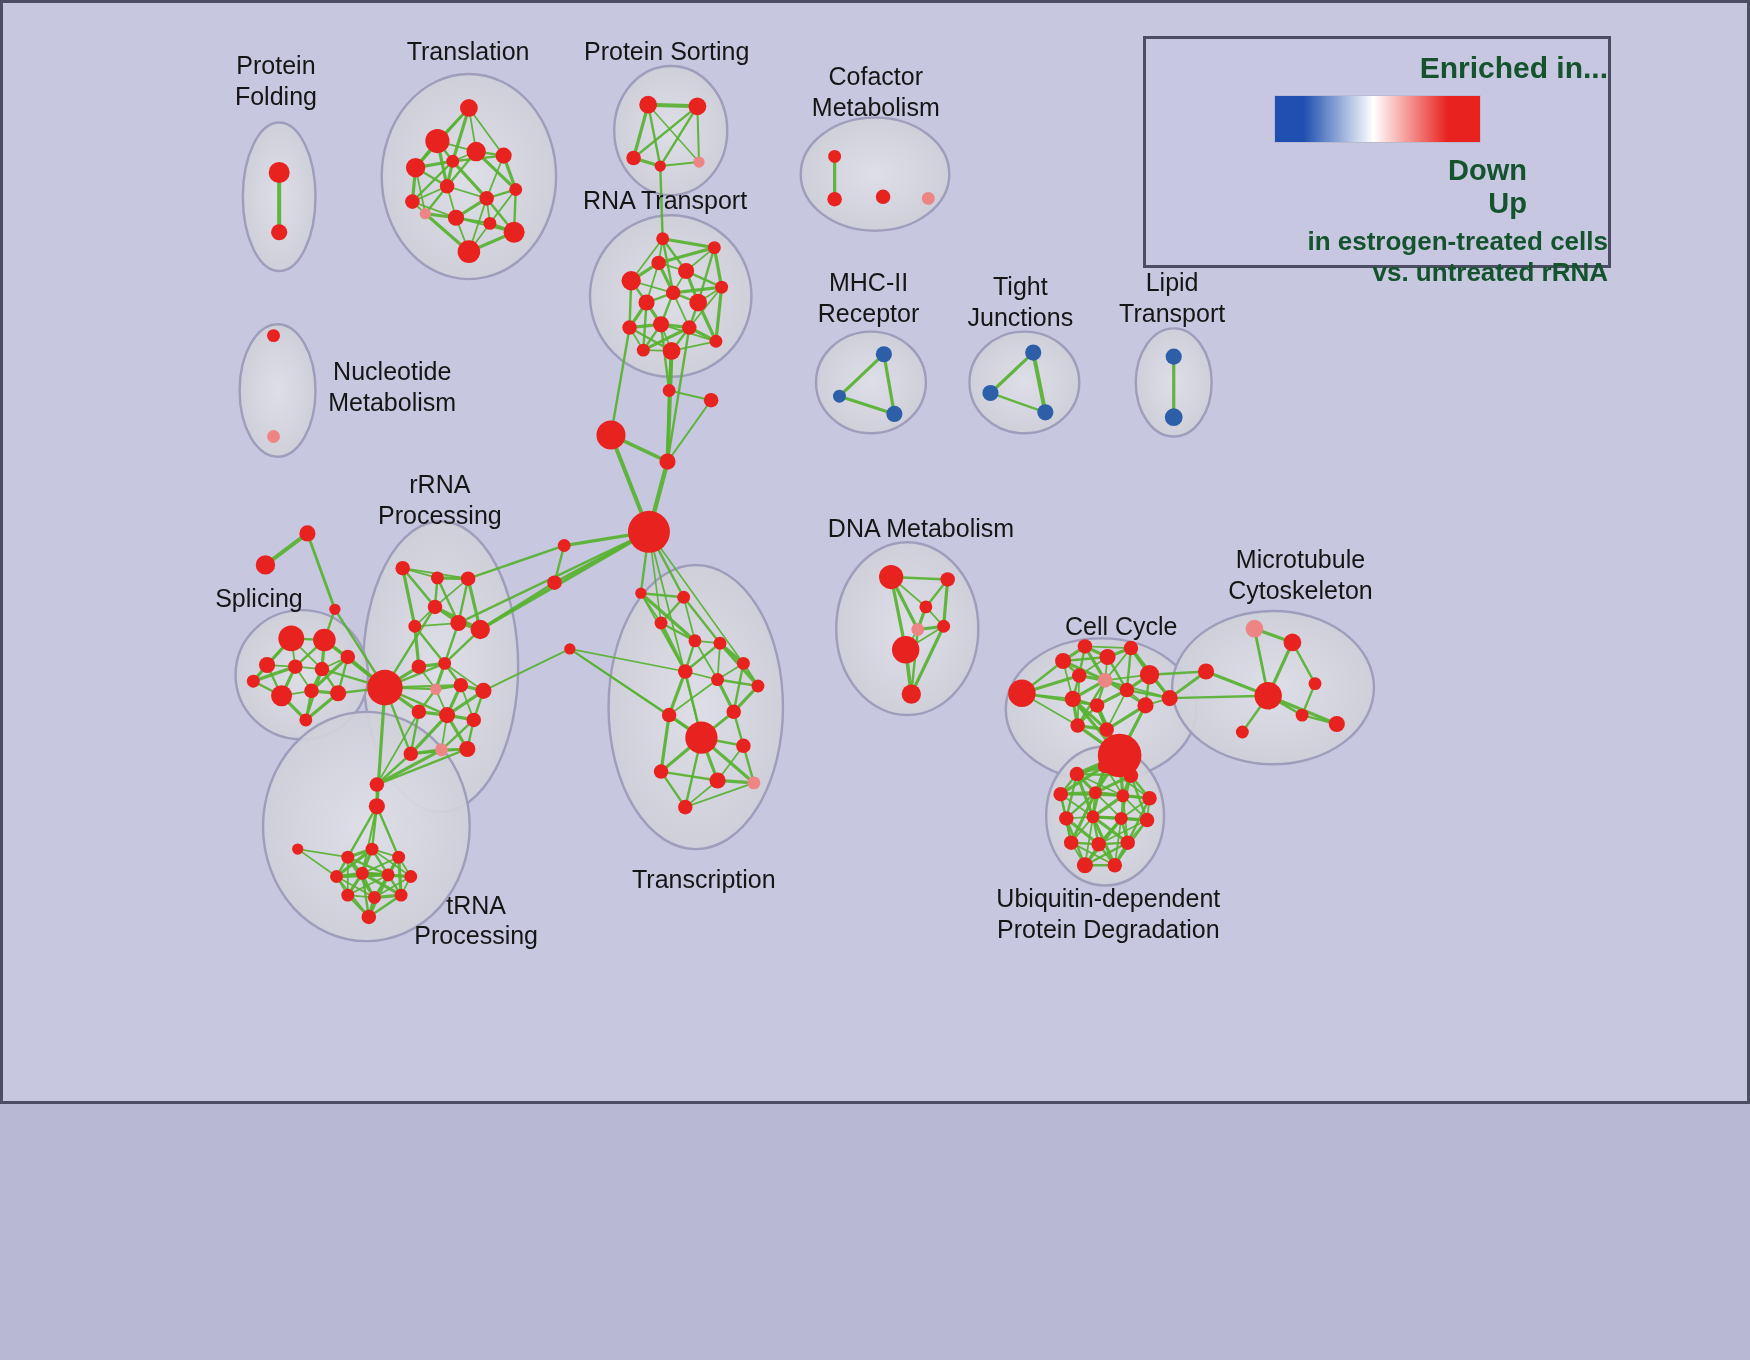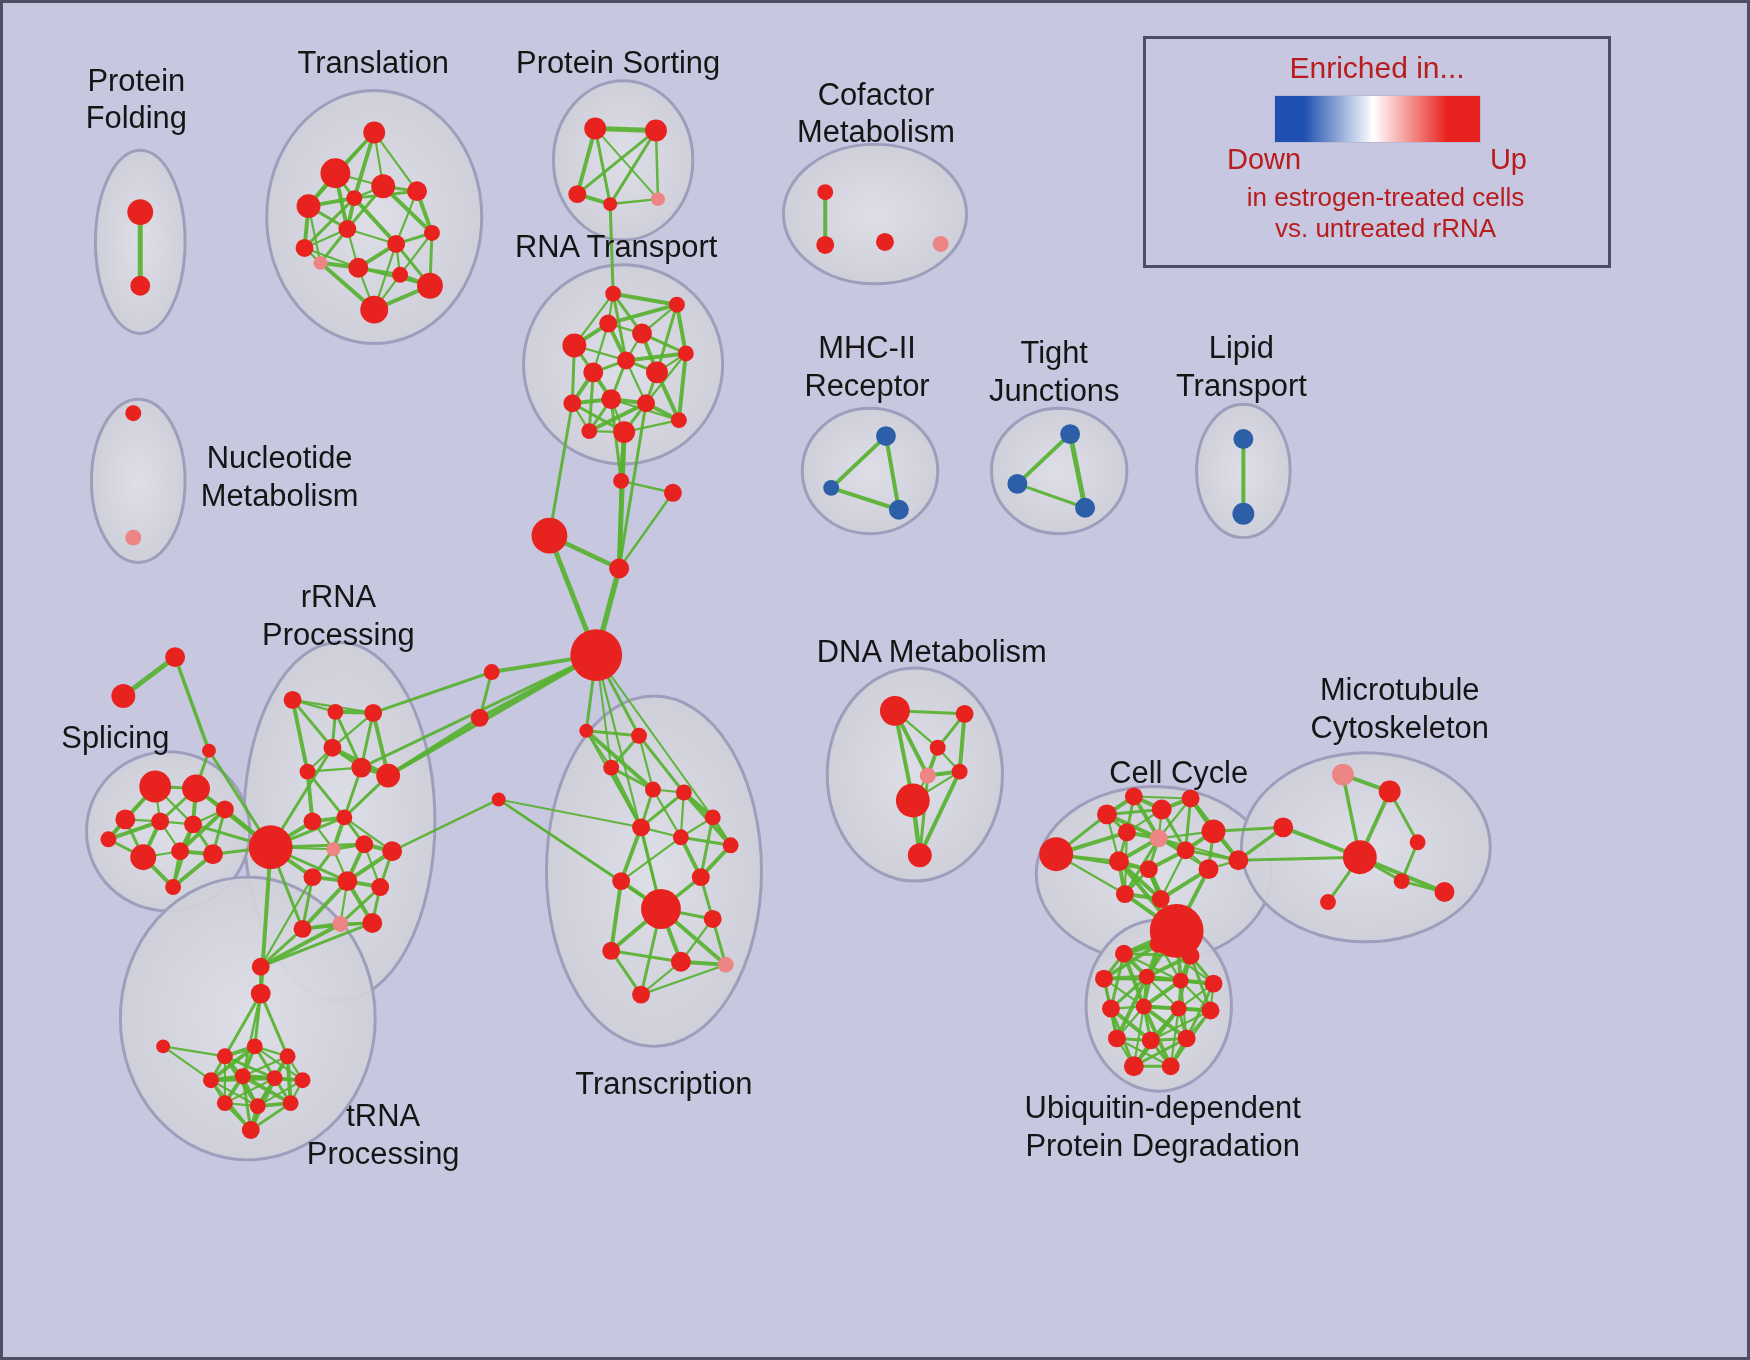--- a/index.html
+++ b/index.html
@@ -1,35 +1,35 @@
 <!DOCTYPE html>
 <html><head>
 <meta charset="utf-8">
 <style>
   html,body{margin:0;padding:0;background:#b8b8d4;}
   .canvas{
     position:relative;
-    width:1750px;height:1360px;
+    width:1750px;height:1104px;
     background:#c7c7e0;
     border:3px solid #b91c1c;
     box-sizing:border-box;
     overflow:hidden;
     font-family:"Liberation Sans", sans-serif;
   }
   #network-svg{position:absolute;left:0;top:0;width:100%;height:100%;}
   .net-label{font-family:"Liberation Sans", sans-serif;font-size:31px;fill:#151515;}
   .legend{
     position:absolute;left:1140px;top:33px;width:468px;height:232px;
     border:3px solid #4c4f63;box-sizing:border-box;
     background:rgba(201,201,226,0.35);
-    text-align:center;color:#b91c1c;z-index:5;
+    text-align:right;color:#14532d;z-index:5;font-weight:bold;
   }
   .legend-title{margin-top:12px;font-size:30px;}
   .legend-bar{width:205px;height:46px;margin:10px auto 0 auto;border:1px solid #b9b9cf;}
-  .legend-ends{width:300px;margin:0 auto 0 auto;display:flex;justify-content:space-between;font-size:29px;}
+  .legend-ends{width:300px;margin:11px auto 0 auto;display:flex;justify-content:space-between;font-size:29px;flex-direction:column;}
   .legend-caption{font-size:26px;line-height:31px;margin-left:17px;}
   .legend-caption.first{margin-top:6px;}
 </style>
 </head>
 <body>
 
 <div class="canvas" style="background: rgb(199, 199, 224); border-color: rgb(76, 79, 99);">
   <svg id="network-svg" viewBox="0 0 1750 1360">
       <defs>
         <radialGradient id="cg">

